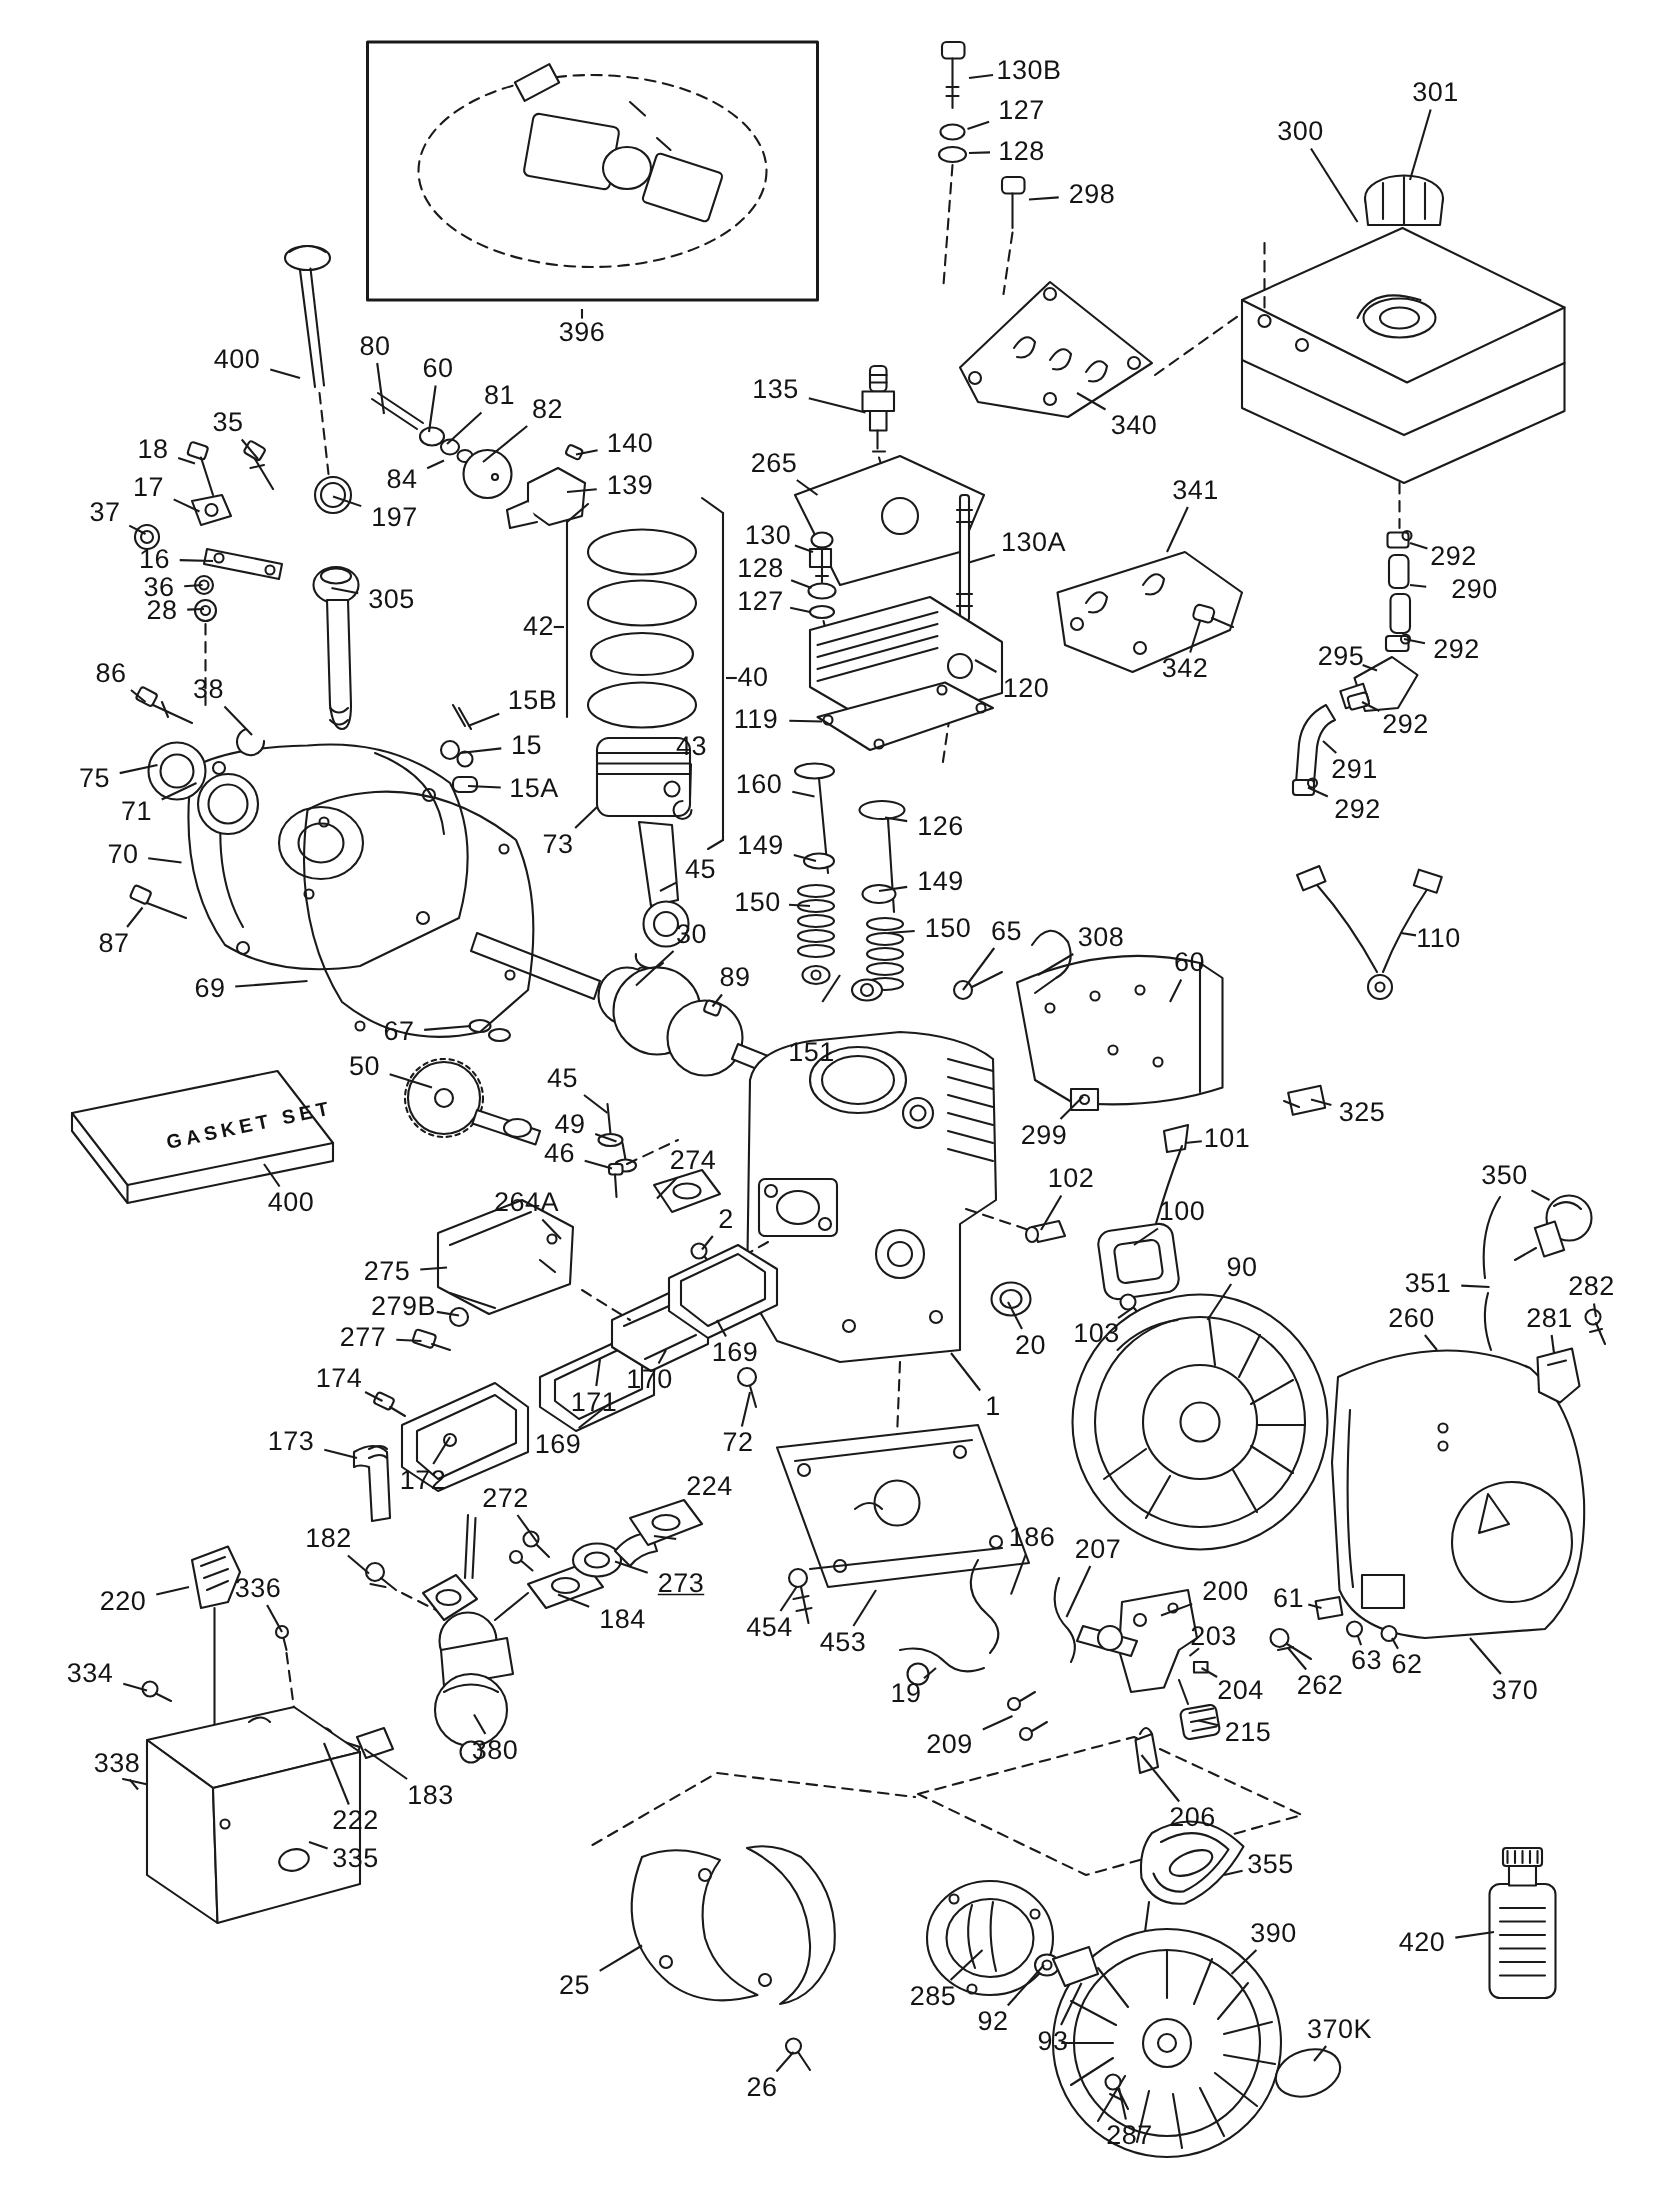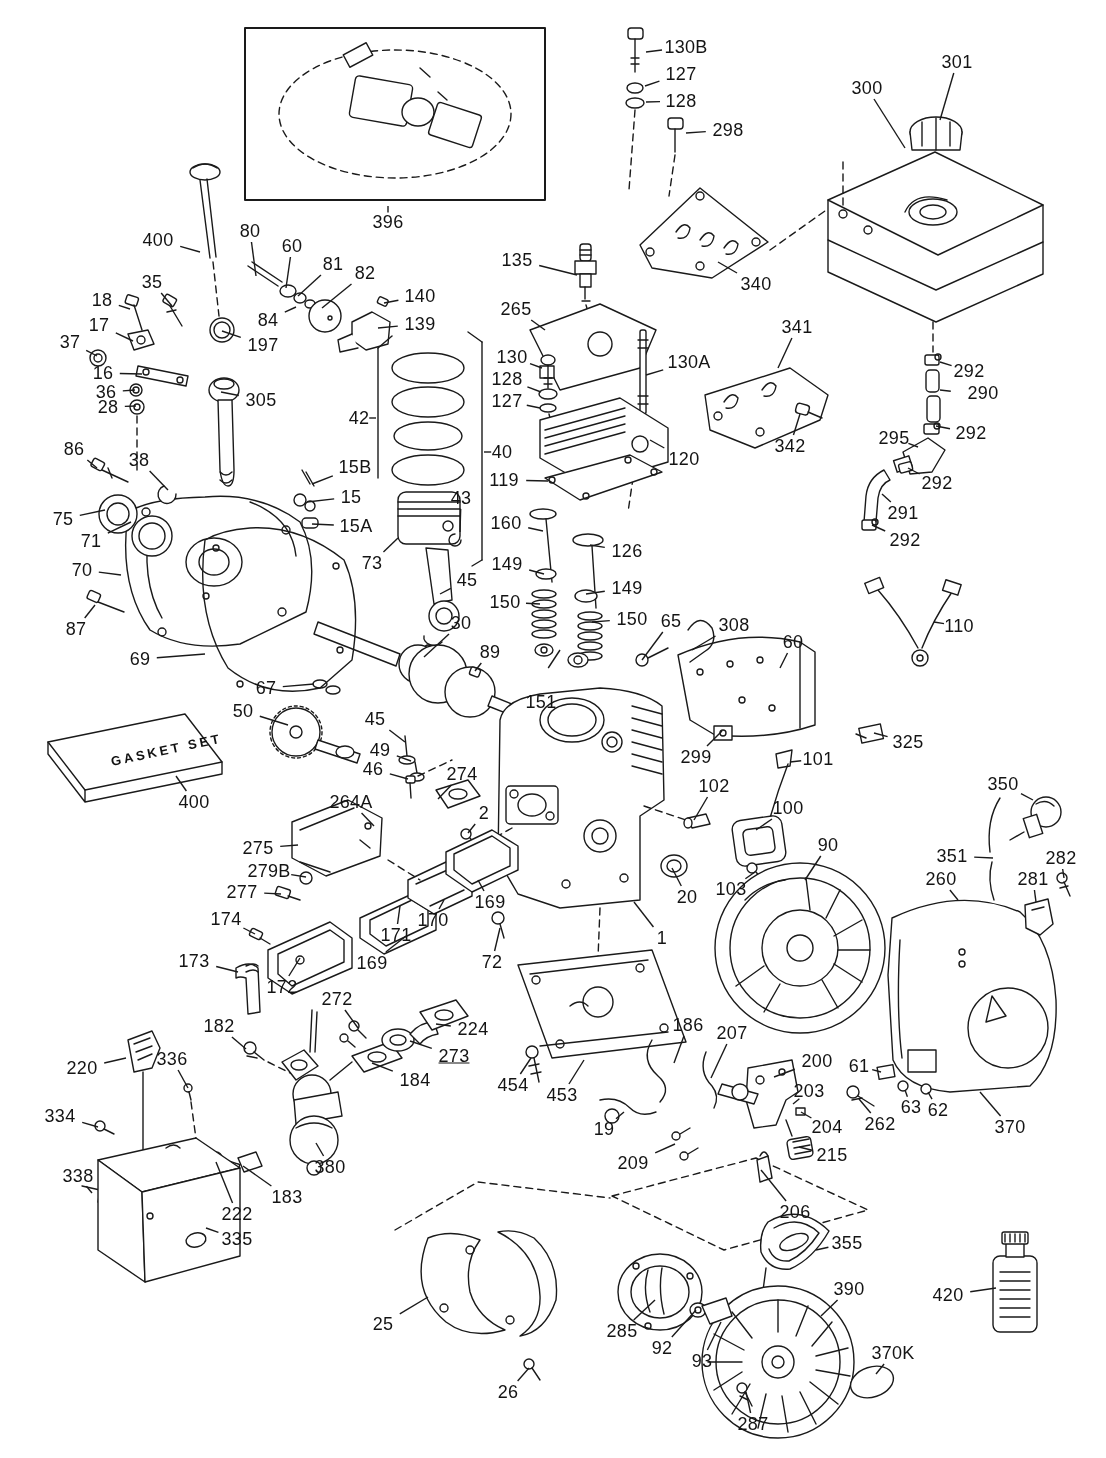--- a/index.html
+++ b/index.html
@@ -810,21 +810,21 @@
     <div class="part-label" style="left: 82px; top: 1068px;">220</div>
     <div class="part-label" style="left: 172px; top: 1059px;">336</div>
     <div class="part-label" style="left: 60px; top: 1116px;">334</div>
     <div class="part-label" style="left: 78px; top: 1176px;">338</div>
     <div class="part-label" style="left: 237px; top: 1239px;">335</div>
     <div class="part-label" style="left: 237px; top: 1214px;">222</div>
     <div class="part-label" style="left: 287px; top: 1197px;">183</div>
     <div class="part-label" style="left: 219px; top: 1026px;">182</div>
     <div class="part-label" style="left: 330px; top: 1167px;">380</div>
     <div class="part-label" style="left: 337px; top: 999px;">272</div>
-    <div class="part-label" style="left: 473px; top: 1029px;">224</div>
+    <div class="part-label" style="left: 473px; top: 991px;">224</div>
     <div class="part-label" style="left: 454px; top: 1056px; text-decoration: underline;">273</div>
     <div class="part-label" style="left: 415px; top: 1080px;">184</div>
     <div class="part-label" style="left: 513px; top: 1085px;">454</div>
     <div class="part-label" style="left: 562px; top: 1095px;">453</div>
     <div class="part-label" style="left: 604px; top: 1129px;">19</div>
     <div class="part-label" style="left: 688px; top: 1025px;">186</div>
     <div class="part-label" style="left: 732px; top: 1033px;">207</div>
     <div class="part-label" style="left: 817px; top: 1061px;">200</div>
     <div class="part-label" style="left: 809px; top: 1091px;">203</div>
     <div class="part-label" style="left: 827px; top: 1127px;">204</div>

